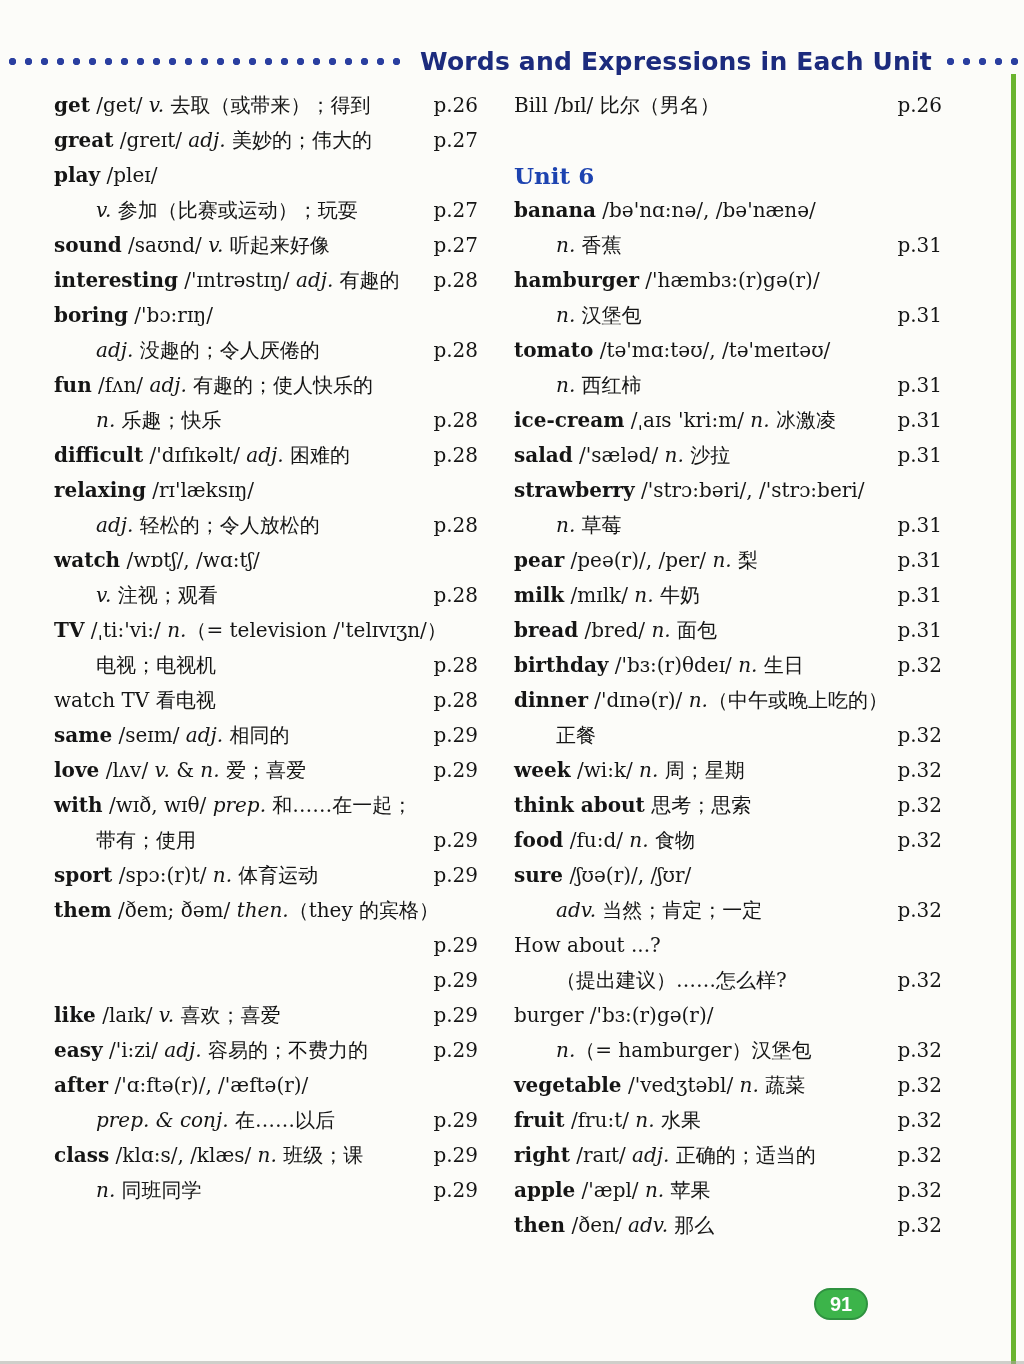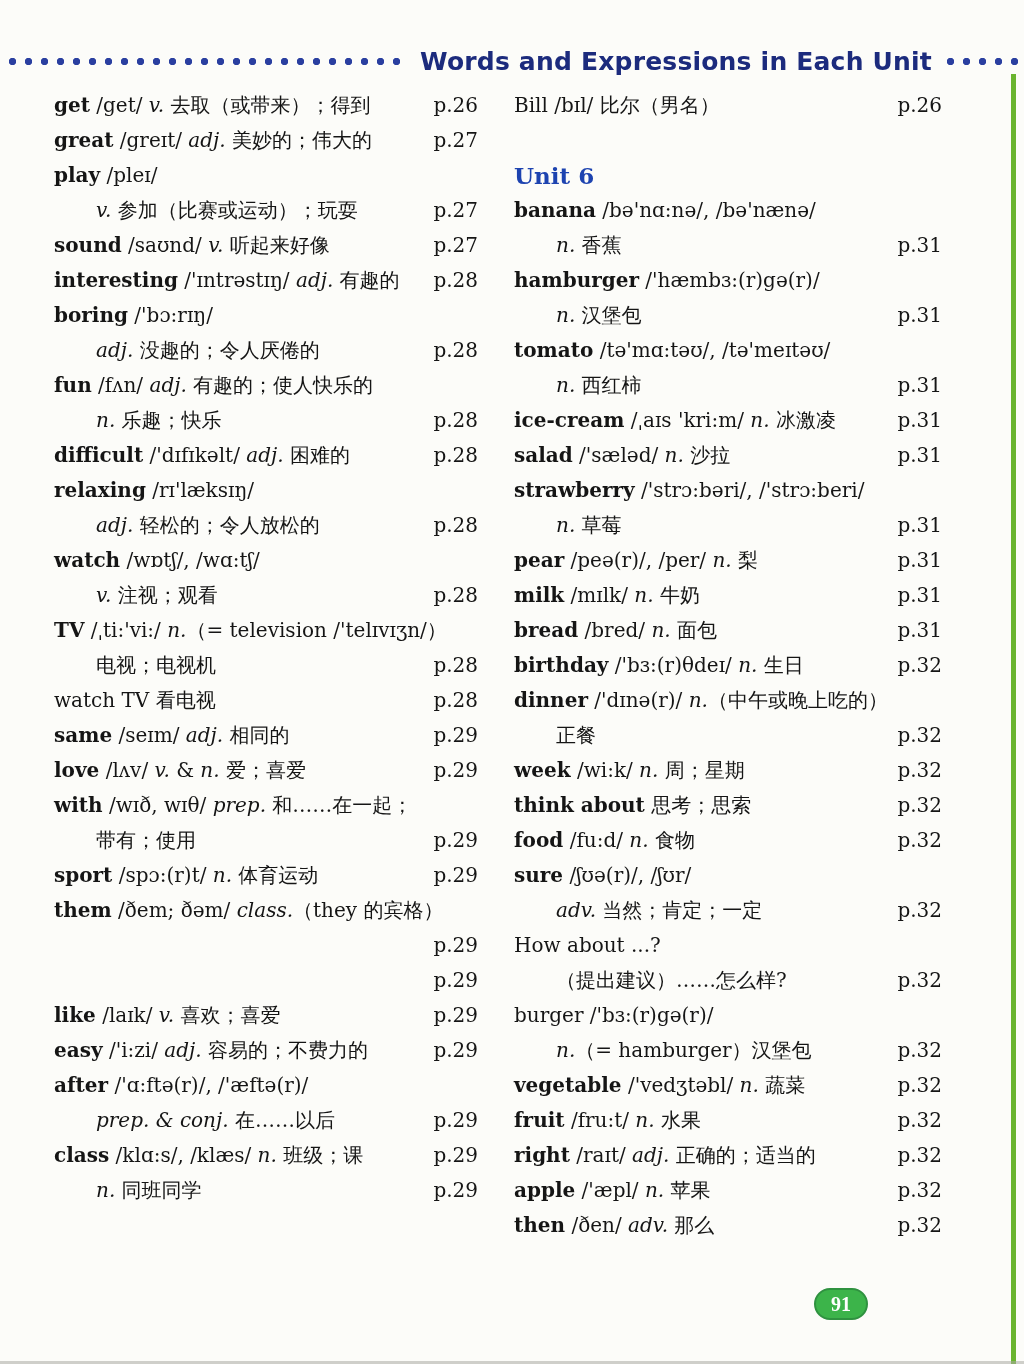--- a/index.html
+++ b/index.html
@@ -38,21 +38,21 @@
   .pg{position:absolute;right:0;top:0;}
   .b{font-weight:bold;}
   .i{font-style:italic;}
   .row.heading{height:35px;}
   .unit-heading{color:var(--c-unit);font-weight:bold;font-size:23px;}
   
   .badge{
     position:absolute;left:814px;top:1288px;width:54px;height:32px;border-radius:16px;
     background:var(--c-badge);border:2px solid var(--c-badge-border);box-sizing:border-box;
     color:#fff;font-weight:bold;font-size:20px;display:flex;align-items:center;justify-content:center;
-    font-family:Liberation Serif, serif;
+    font-family:Liberation Sans, sans-serif;
   }
   
   .edge-line{position:absolute;right:8px;top:74px;bottom:0;width:5px;background:var(--c-edge);}
   .bottom-edge{position:absolute;left:0;right:0;bottom:0;height:3px;background:#a9a9a4;opacity:.55;}
 </style>
 </head>
 <body>
 
 <div class="page">
 
@@ -80,21 +80,21 @@
         <div class="row"><span class="txt"><span class="b">watch</span><span class="r"> /wɒtʃ/, /wɑ:tʃ/</span></span></div>
         <div class="row indent"><span class="txt"><span class="i">v.</span><span class="r"> 注视；观看</span></span><span class="pg">p.28</span></div>
         <div class="row"><span class="txt"><span class="b">TV</span><span class="r"> /ˌti:'vi:/ </span><span class="i">n.</span><span class="r">（= television /'telɪvɪʒn/）</span></span></div>
         <div class="row indent"><span class="txt"><span class="r">电视；电视机</span></span><span class="pg">p.28</span></div>
         <div class="row"><span class="txt"><span class="r">watch TV 看电视</span></span><span class="pg">p.28</span></div>
         <div class="row"><span class="txt"><span class="b">same</span><span class="r"> /seɪm/ </span><span class="i">adj.</span><span class="r"> 相同的</span></span><span class="pg">p.29</span></div>
         <div class="row"><span class="txt"><span class="b">love</span><span class="r"> /lʌv/ </span><span class="i">v.</span><span class="r"> &amp; </span><span class="i">n.</span><span class="r"> 爱；喜爱</span></span><span class="pg">p.29</span></div>
         <div class="row"><span class="txt"><span class="b">with</span><span class="r"> /wɪð, wɪθ/ </span><span class="i">prep.</span><span class="r"> 和……在一起；</span></span></div>
         <div class="row indent"><span class="txt"><span class="r">带有；使用</span></span><span class="pg">p.29</span></div>
         <div class="row"><span class="txt"><span class="b">sport</span><span class="r"> /spɔ:(r)t/ </span><span class="i">n.</span><span class="r"> 体育运动</span></span><span class="pg">p.29</span></div>
-        <div class="row"><span class="txt"><span class="b">them</span><span class="r"> /ðem; ðəm/ </span><span class="i">class.</span><span class="r">（they 的宾格）</span></span></div>
+        <div class="row"><span class="txt"><span class="b">them</span><span class="r"> /ðem; ðəm/ </span><span class="i">then.</span><span class="r">（they 的宾格）</span></span></div>
         <div class="row indent"><span class="pg">p.29</span></div>
         <div class="row"><span class="pg">p.29</span></div>
         <div class="row"><span class="txt"><span class="b">like</span><span class="r"> /laɪk/ </span><span class="i">v.</span><span class="r"> 喜欢；喜爱</span></span><span class="pg">p.29</span></div>
         <div class="row"><span class="txt"><span class="b">easy</span><span class="r"> /'i:zi/ </span><span class="i">adj.</span><span class="r"> 容易的；不费力的</span></span><span class="pg">p.29</span></div>
         <div class="row"><span class="txt"><span class="b">after</span><span class="r"> /'ɑ:ftə(r)/, /'æftə(r)/</span></span></div>
         <div class="row indent"><span class="txt"><span class="i">prep. &amp; conj.</span><span class="r"> 在……以后</span></span><span class="pg">p.29</span></div>
         <div class="row"><span class="txt"><span class="b">class</span><span class="r"> /klɑ:s/, /klæs/ </span><span class="i">n.</span><span class="r"> 班级；课</span></span><span class="pg">p.29</span></div>
         <div class="row indent"><span class="txt"><span class="i">n.</span><span class="r"> 同班同学</span></span><span class="pg">p.29</span></div>
       </div>
     <div class="col col-right">

